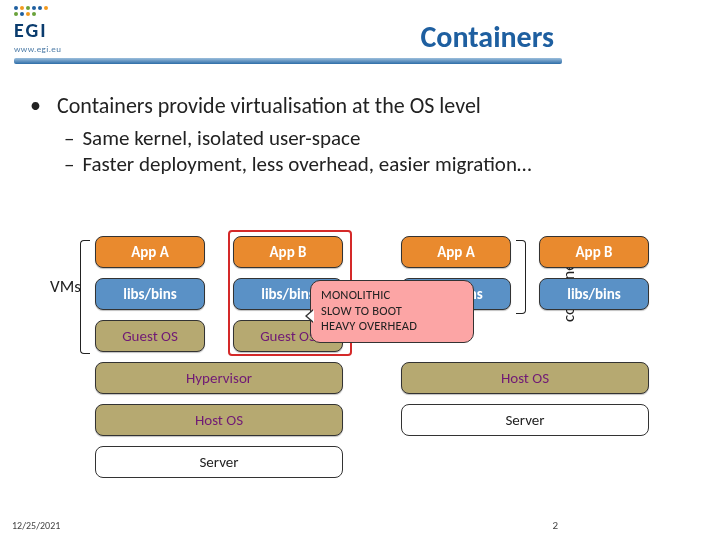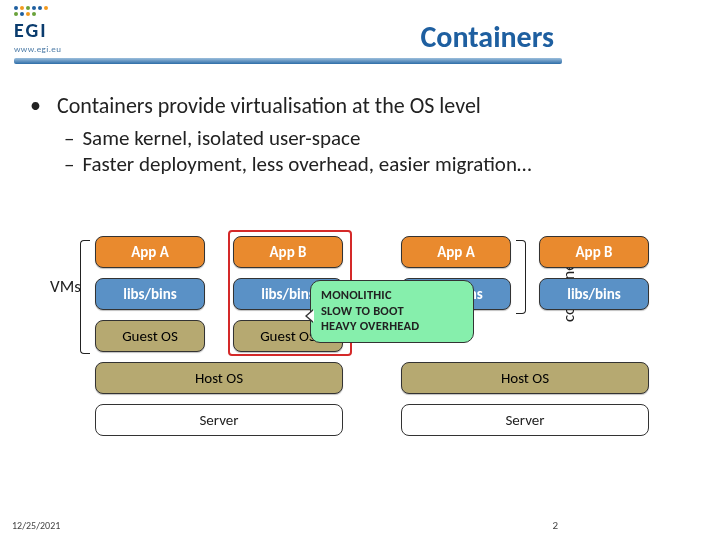--- a/index.html
+++ b/index.html
@@ -28,35 +28,35 @@
   
   .diagram { position: absolute; top: 230px; left: 0; right: 0; bottom: 36px; }
   .stack { position: absolute; display: flex; flex-direction: column; gap: 10px; align-items:center; }
   .stack.left  { left: 94px;  top: 6px; width: 250px; }
   .stack.right { left: 400px; top: 6px; width: 250px; }
 
   .row2 { display:flex; gap: 28px; }
   .box { width: 110px; height: 32px; border: 1.5px solid #333; border-radius: 8px; display:flex; align-items:center; justify-content:center; font-size:15px; font-weight:600; color:#fff; box-shadow: 0 1px 1px rgba(0,0,0,.25); }
   .orange { background:#e98a2e; }
   .blue   { background:#5a91c6; }
-  .olive  { background:#b6a971; color:#000000; font-weight:500; }
+  .olive  { background:#b6a971; color:#701a75; font-weight:500; }
   .wide   { width: 248px; }
   .server { width: 248px; height: 32px; border:1.5px solid #333; border-radius:8px; background:#fff; display:flex; align-items:center; justify-content:center; font-size:15px; font-weight:500; }
 
   
   .side-left  { position:absolute; left: 50px; top: 46px; font-size:17px; color:#222; }
   .side-right { position:absolute; right: 16px; top: 20px; font-size:17px; color:#222; transform: rotate(-90deg); transform-origin: right top; }
   .brace-l { position:absolute; left: 80px; top: 10px; width: 10px; height: 114px; border-left:1.5px solid #222; border-top:1.5px solid #222; border-bottom:1.5px solid #222; border-radius: 4px 0 0 4px; }
   .brace-r { position:absolute; right: 48px; top: 10px; width: 10px; height: 74px; border-right:1.5px solid #222; border-top:1.5px solid #222; border-bottom:1.5px solid #222; border-radius: 0 4px 4px 0; }
 
   
   .redbox { position:absolute; left: 228px; top: 0; width: 124px; height: 126px; border: 2.5px solid #d42929; border-radius:4px; pointer-events:none; }
 
   
-  .callout { position:absolute; left: 310px; top: 50px; width: 164px; padding: 6px 10px 8px; background:#86efac; border:1.5px solid #333; border-radius:10px; font-size:12.5px; font-weight:700; line-height:1.25; letter-spacing:.2px; }
+  .callout { position:absolute; left: 310px; top: 50px; width: 164px; padding: 6px 10px 8px; background:#fca5a5; border:1.5px solid #333; border-radius:10px; font-size:12.5px; font-weight:400; line-height:1.25; letter-spacing:.2px; }
   .callout::after { content:""; position:absolute; left:-6px; top:28px; width:0; height:0; border-top:7px solid transparent; border-bottom:7px solid transparent; border-right:8px solid #333; }
   .callout::before { content:""; position:absolute; left:-4px; top:29px; width:0; height:0; border-top:6px solid transparent; border-bottom:6px solid transparent; border-right:7px solid #fff; z-index:1; }
 
   
   .footer-date { position:absolute; left: 12px; bottom: 8px; font-size:10px; color:#444; }
   .footer-page { position:absolute; right: 16px; bottom: 8px; font-size:11px; color:#444; }
 </style>
 </head>
 <body>
 
@@ -115,20 +115,21 @@
         <div class="box orange">App B</div>
       </div>
       <div class="row2">
         <div class="box blue">libs/bins</div>
         <div class="box blue">libs/bins</div>
       </div>
       <div class="row2">
         <div class="box olive">Guest OS</div>
         <div class="box olive">Guest OS</div>
       </div>
+      <div class="box olive wide">Hypervisor</div>
       <div class="box olive wide">Host OS</div>
       <div class="server">Server</div>
     </div>
 
     <div class="stack right">
       <div class="row2">
         <div class="box orange">App A</div>
         <div class="box orange">App B</div>
       </div>
       <div class="row2">

